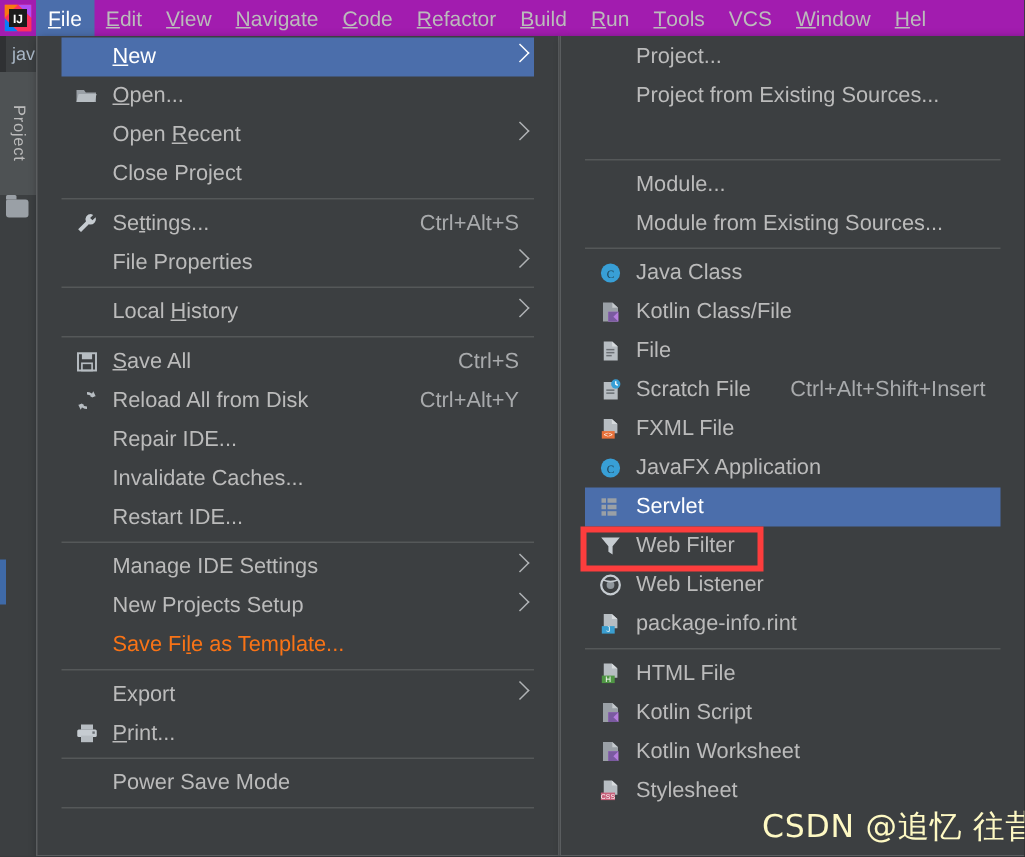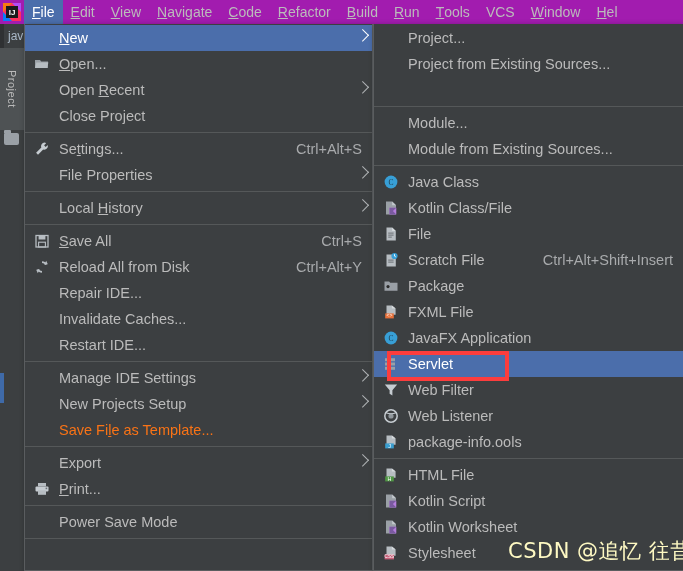--- a/index.html
+++ b/index.html
@@ -145,21 +145,21 @@
   }
 
   
   .menu-panel {
     position: absolute;
     background: #3c3f41;
     border: 1px solid #5a5d5f;
     box-shadow: 2px 2px 6px rgba(0,0,0,0.45);
     box-sizing: border-box;
     z-index: 40;
-    padding: 1px 0;
+    padding: 1px 16px;
   }
   #file-menu {
     left: 24px;
     top: 24px;
     width: 349px;
     height: 547px;
     border-top: none;
   }
   #new-menu {
     left: 373px;
@@ -491,29 +491,20 @@
             <circle cx="11.5" cy="4" r="3.1" fill="#389fd6"></circle>
             <path d="M11.5 2.2v1.9l1.3.8" stroke="#ffffff" stroke-width="0.9" fill="none"></path>
           </svg>
         </span>
         <span class="lbl">Scratch File</span>
         <span class="acc">Ctrl+Alt+Shift+Insert</span>
       </div>
       <div class="mi">
         <span class="ic">
           <svg class="icon-svg" width="16" height="16" viewBox="0 0 16 16">
-            <path d="M1.5 3.4h4.6l1.1 1.4h7.3v8H1.5z" fill="#9aa0a6"></path>
-            <circle cx="5" cy="8.6" r="1.6" fill="#2b2b2b"></circle>
-          </svg>
-        </span>
-        <span class="lbl">Package</span>
-      </div>
-      <div class="mi">
-        <span class="ic">
-          <svg class="icon-svg" width="16" height="16" viewBox="0 0 16 16">
             <path d="M3.5 1.4h5.4L12.6 4.6v6.2H3.5z" fill="#b7bdc2"></path>
             <path d="M8.9 1.4l3.7 3.2H8.9z" fill="#d7dbde"></path>
             <rect x="2.2" y="9.4" width="8.6" height="5" fill="#e8713a"></rect>
             <text x="6.5" y="13.4" font-size="5" fill="#ffffff" text-anchor="middle" font-family="Liberation Sans, sans-serif">&lt;&gt;</text>
           </svg>
         </span>
         <span class="lbl">FXML File</span>
       </div>
       <div class="mi">
         <span class="ic">
@@ -557,21 +548,21 @@
       </div>
       <div class="mi">
         <span class="ic">
           <svg class="icon-svg" width="16" height="16" viewBox="0 0 16 16">
             <path d="M3.5 1.4h5.4L12.6 4.6v6.2H3.5z" fill="#b7bdc2"></path>
             <path d="M8.9 1.4l3.7 3.2H8.9z" fill="#d7dbde"></path>
             <rect x="2.2" y="9.4" width="8.6" height="5" fill="#3a9ed0"></rect>
             <text x="6.5" y="13.5" font-size="5.4" fill="#ffffff" text-anchor="middle" font-family="Liberation Sans, sans-serif">J</text>
           </svg>
         </span>
-        <span class="lbl">package-info.ools</span>
+        <span class="lbl">package-info.rint</span>
       </div>
       <div class="sep"></div>
       <div class="mi">
         <span class="ic">
           <svg class="icon-svg" width="16" height="16" viewBox="0 0 16 16">
             <path d="M3.5 1.4h5.4L12.6 4.6v6.2H3.5z" fill="#b7bdc2"></path>
             <path d="M8.9 1.4l3.7 3.2H8.9z" fill="#d7dbde"></path>
             <rect x="2.2" y="9.4" width="8.6" height="5" fill="#4f9644"></rect>
             <text x="6.5" y="13.5" font-size="5.4" fill="#ffffff" text-anchor="middle" font-family="Liberation Sans, sans-serif">H</text>
           </svg>

